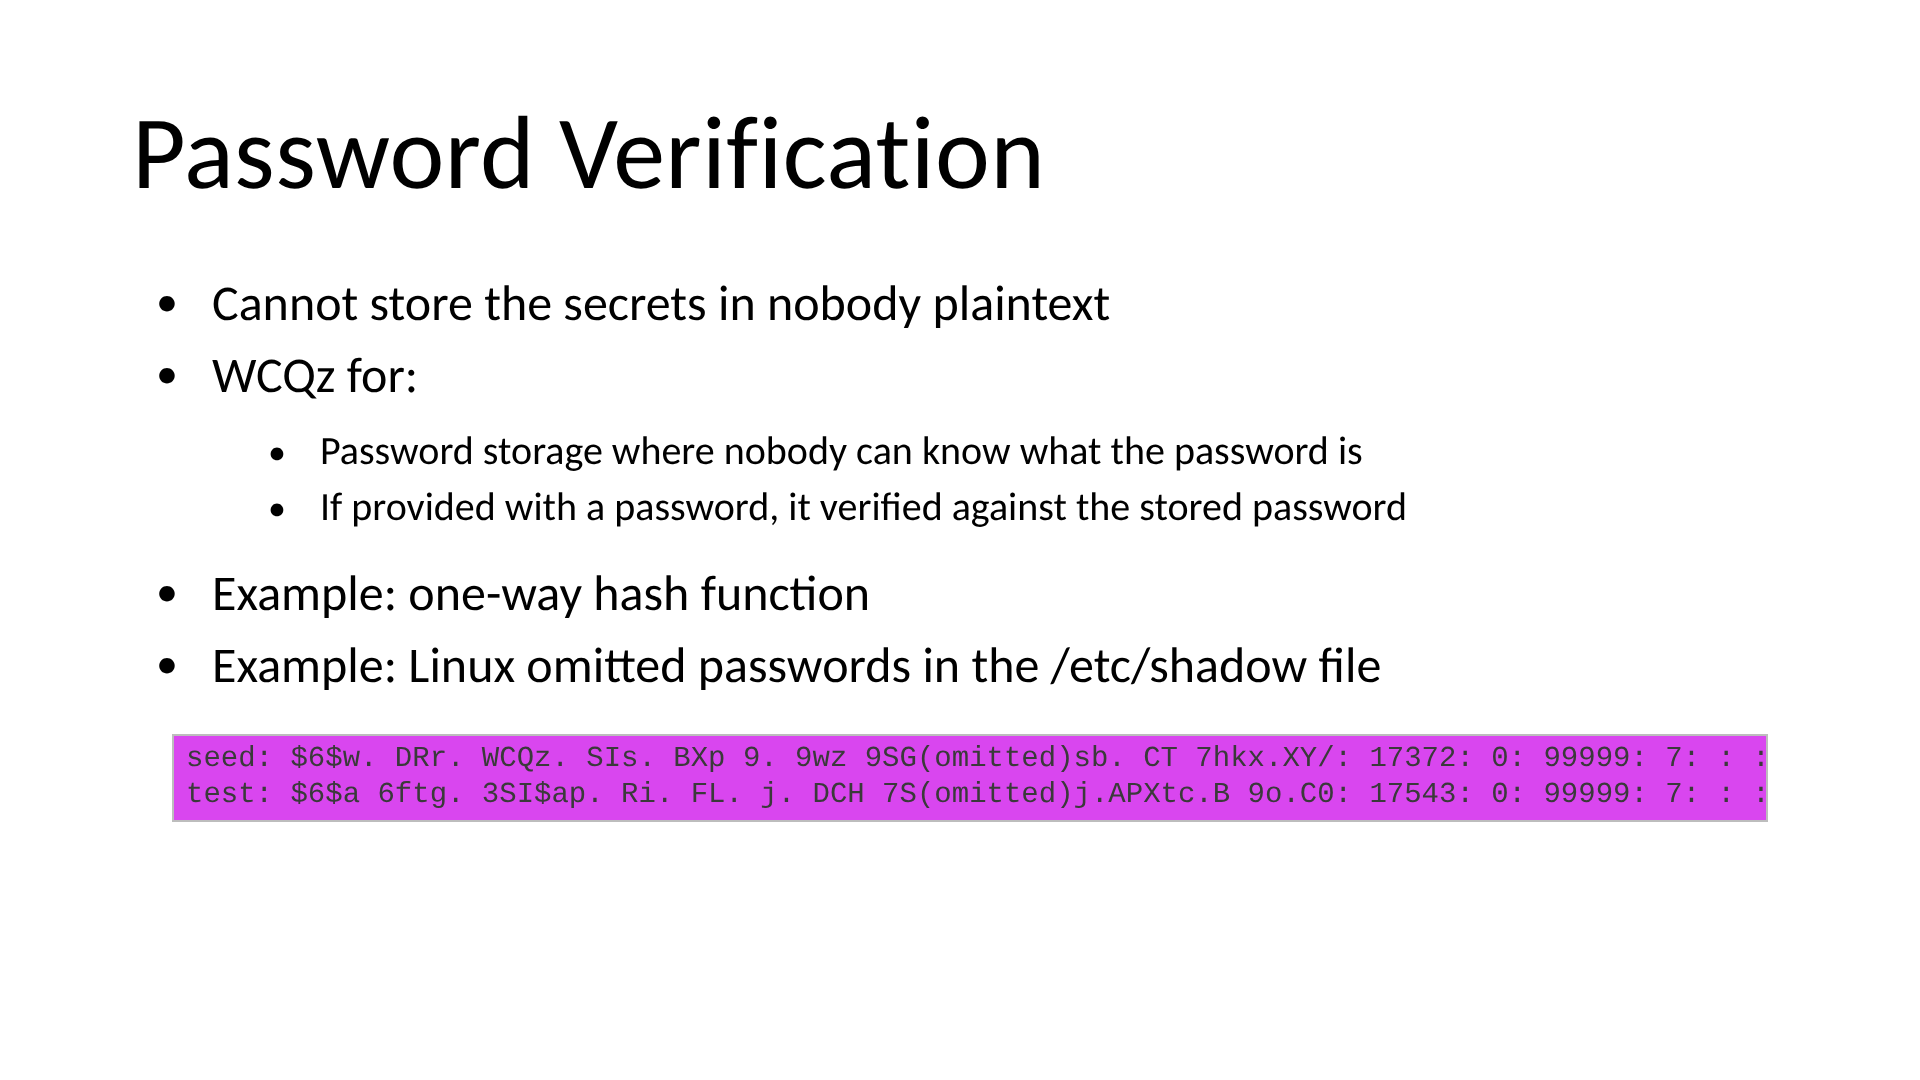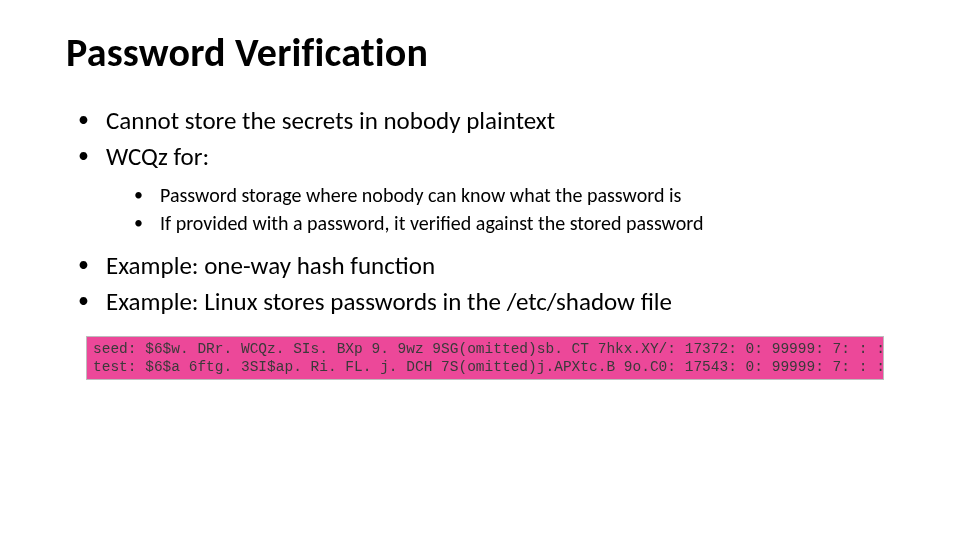--- a/index.html
+++ b/index.html
@@ -12,24 +12,24 @@
     color: #000000;
   }
   .slide {
     position: relative;
     width: 960px;
     height: 540px;
     box-sizing: border-box;
     padding: 28px 56px 0 56px;
   }
   .title {
-    font-size: 40px;
-    font-weight: 700;
+    font-size: 52px;
+    font-weight: 400;
     letter-spacing: 0.2px;
-    margin: 0 0 28px 0;
+    margin: 16px 0 28px 0;
     padding-left: 10px;
   }
   ul.level1 {
     list-style: none;
     padding: 0;
     margin: 0 0 0 22px;
     font-size: 25px;
     line-height: 1.28;
   }
   ul.level1 > li {
@@ -63,21 +63,21 @@
     left: 0;
     top: 0;
     font-size: 18px;
     line-height: 1.35;
   }
   .codeblock {
     margin: 18px 0 0 30px;
     width: 798px;
     box-sizing: border-box;
     border: 1px solid #bdbdbd;
-    background: #ec4899;
+    background: #d946ef;
     padding: 3px 6px 3px 6px;
     font-family: "Courier New", Courier, monospace;
     font-size: 14.5px;
     line-height: 1.25;
     color: #3a3a3a;
     white-space: pre;
     overflow: hidden;
   }
 </style>
 </head>
@@ -99,20 +99,20 @@
         </li>
         <li>
           <span>If provided with a password, it verified against the stored password</span>
         </li>
       </ul>
     </li>
     <li>
       <span>Example: one-way hash function</span>
     </li>
     <li>
-      <span>Example: Linux stores passwords in the /etc/shadow file</span>
+      <span>Example: Linux omitted passwords in the /etc/shadow file</span>
     </li>
   </ul>
 
   <div class="codeblock"><span>seed: $6$w. DRr. WCQz. SIs. BXp 9. 9wz 9SG(omitted)sb. CT 7hkx.XY/: 17372: 0: 99999: 7: : :</span>
 <span>test: $6$a 6ftg. 3SI$ap. Ri. FL. j. DCH 7S(omitted)j.APXtc.B 9o.C0: 17543: 0: 99999: 7: : :</span></div>
 
 </div>
 
 </body></html>

